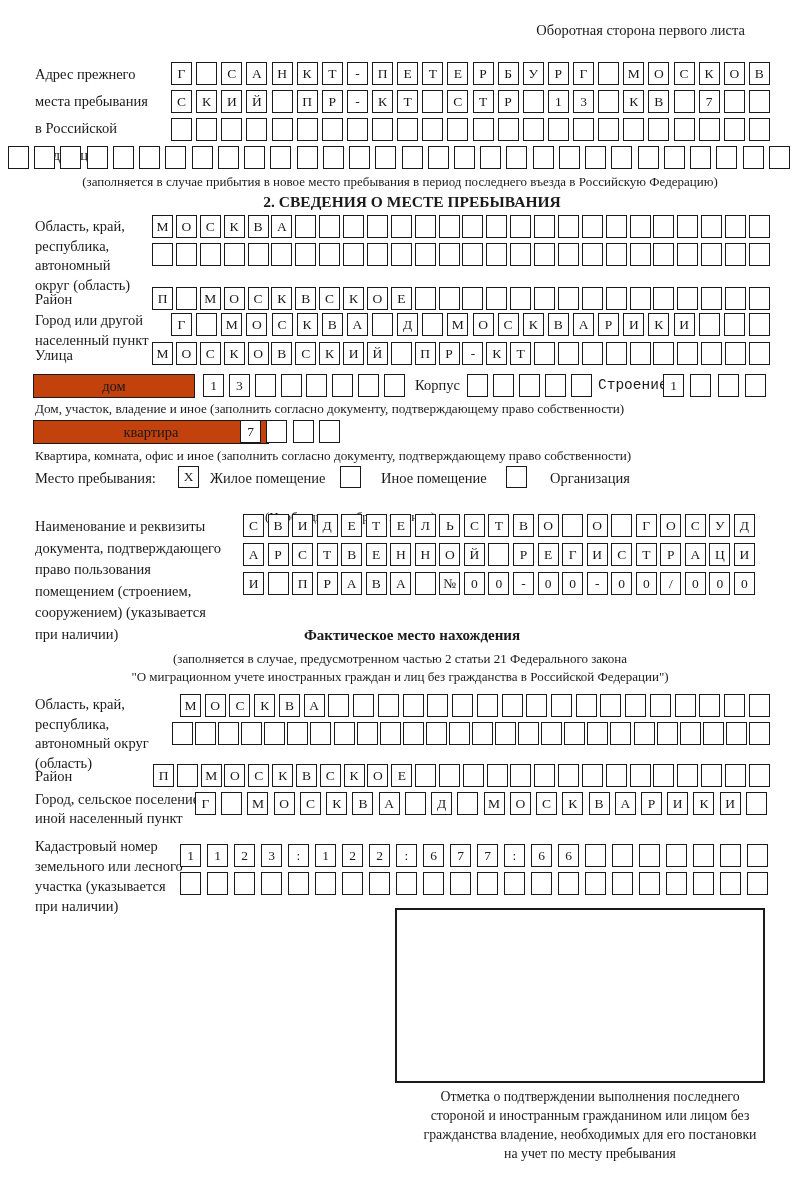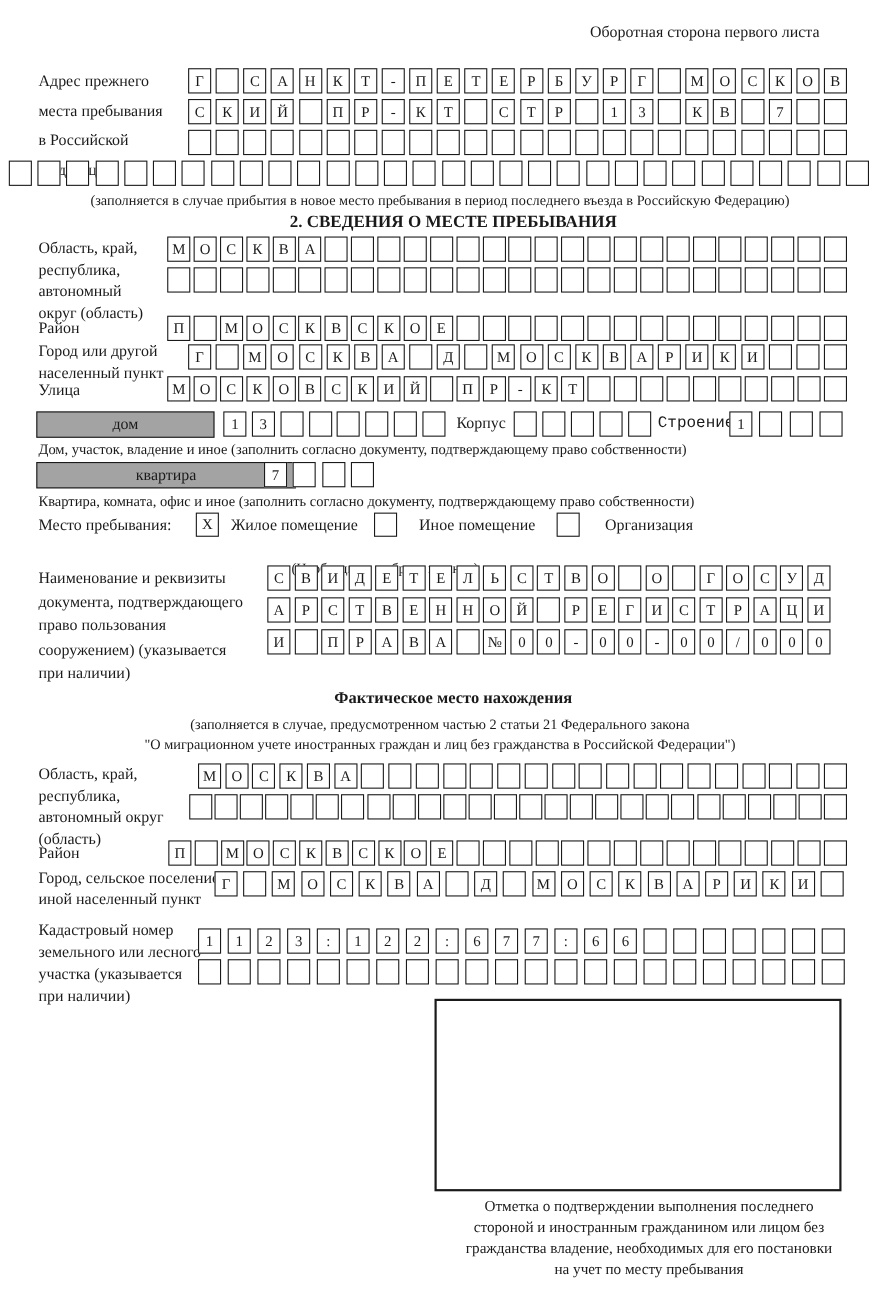--- a/index.html
+++ b/index.html
@@ -16,21 +16,21 @@
   .bold { font-weight:bold;padding-left:12px; }
   .cap { font-size:13px; }
   .boxrow { position:absolute; display:flex; justify-content:space-between; }
   .cell {
     flex:0 0 21px; width:21px; height:23px; box-sizing:border-box;
     border:1.7px solid var(--ink); display:flex; align-items:center; justify-content:center;
     font-size:13.5px; line-height:1; background:#fff;
   }
   .longbox {
     position:absolute; box-sizing:border-box; border:1.7px solid var(--ink);
-    display:flex; align-items:center; justify-content:center; font-size:14.5px; background:#a3a3a3;
+    display:flex; align-items:center; justify-content:center; font-size:14.5px; background:#c2410c;
   }
   .cb {
     position:absolute; width:21px; height:22px; box-sizing:border-box;
     border:1.7px solid var(--ink); display:flex; align-items:center; justify-content:center;
     font-size:13.5px; background:#fff;
   }
   .stampbox { position:absolute; box-sizing:border-box; border:2px solid var(--ink); background:#fff; }
 </style>
 </head>
 <body>
@@ -356,20 +356,21 @@
   <div class="cb" style="left:340px; top:466px;"></div>
   <div class="t" style="left:381px; top:470px;">Иное помещение</div>
   <div class="cb" style="left:506px; top:466px;"></div>
   <div class="t" style="left:550px; top:470px;">Организация</div>
   <div class="t cap center" style="left:150px; top:509px; width:400px;">(Необходимо выбрать нужное)</div>
 
   <div class="t lines" style="left:35px; top:516px; line-height:21.5px;">
       <div>Наименование и реквизиты</div>
       <div>документа, подтверждающего</div>
       <div>право пользования</div>
+      <div>помещением (строением,</div>
       <div>сооружением) (указывается</div>
       <div>при наличии)</div>
     </div>
   <div class="boxrow" style="left:243px; top:514px; width:512px;">
       <div class="cell">С</div>
       <div class="cell">В</div>
       <div class="cell">И</div>
       <div class="cell">Д</div>
       <div class="cell">Е</div>
       <div class="cell">Т</div>

